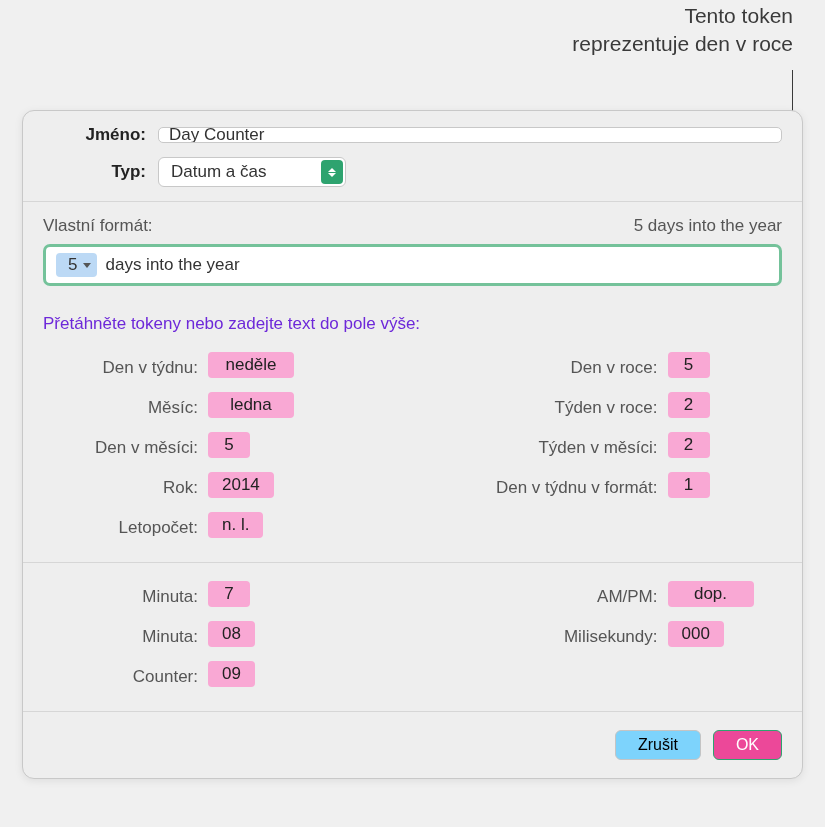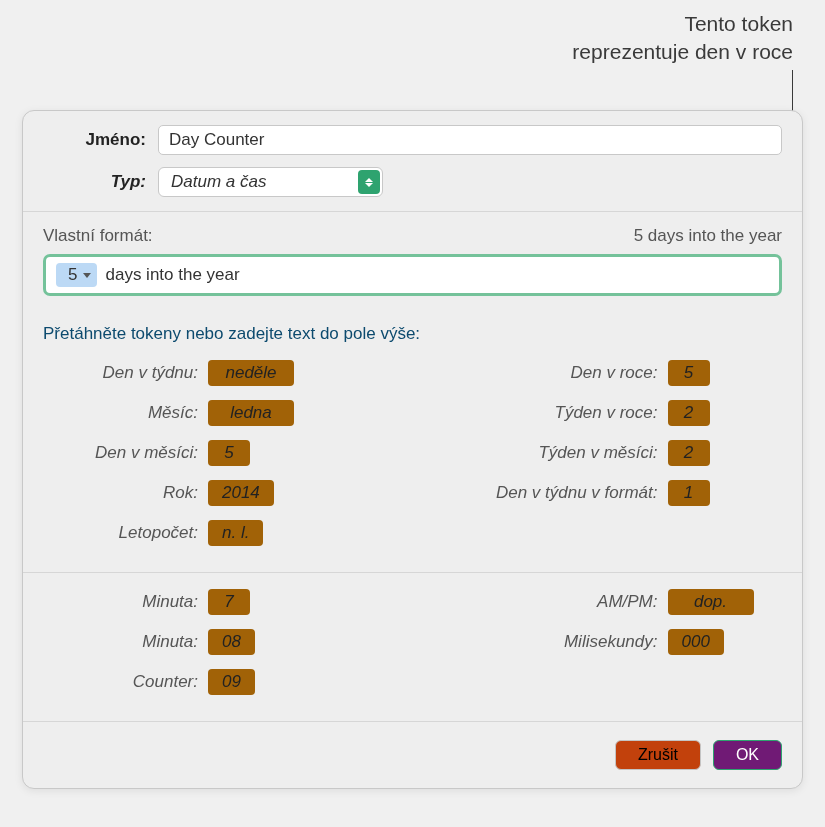--- a/index.html
+++ b/index.html
@@ -7,21 +7,21 @@
   font-family: -apple-system, "Helvetica Neue", Arial, sans-serif;
   font-size: 17px;
   color: #333;
   background: #f0f0f0;
   width: 825px;
   height: 827px;
   position: relative;
 }
 .callout {
   position: absolute;
-  top: 10px;
+  top: 2px;
   right: 32px;
   text-align: right;
   font-size: 21px;
   color: #3a3a3a;
   line-height: 1.35;
 }
 .callout-line {
   position: absolute;
   border-right: 1.5px solid #3a3a3a;
   top: 70px;
@@ -42,46 +42,46 @@
   width: 781px;
   background: #eeeeee;
   border: 1px solid #c8c8c8;
   border-radius: 12px;
   box-shadow: 0 2px 8px rgba(0,0,0,0.08);
   padding: 0;
 }
 .section { padding: 14px 20px; }
 .hr { border: none; border-top: 1px solid #d6d6d6; }
 .row { display: flex; align-items: center; margin-bottom: 12px; }
-.row:last-child { margin-bottom: 0; font-style: italic; }
+.row:last-child { margin-bottom: 0; }
 .label-col {
   width: 115px;
   text-align: right;
   padding-right: 12px;
   font-size: 17px;
   color: #222;
   font-weight: 600;
 }
 .input-text {
   flex: 1;
-  height: 30px;
+  height: 16px;
   border: 1px solid #c8c8c8;
   border-radius: 5px;
   background: #fff;
   padding: 0 10px;
   font-size: 17px;
   color: #333;
 }
 .select-wrap {
   position: relative;
   display: inline-block;
 }
 .select-box {
   height: 30px;
-  width: 225px;
+  width: 188px;
   border: 1px solid #c8c8c8;
   border-radius: 6px;
   background: #fff;
   padding: 0 40px 0 12px;
   font-size: 17px;
   display: flex;
   align-items: center;
 }
 .select-arrows {
   position: absolute;
@@ -134,44 +134,43 @@
   gap: 6px;
 }
 .fmt-token .chev {
   width: 0; height: 0;
   border-left: 4px solid transparent;
   border-right: 4px solid transparent;
   border-top: 5px solid #555;
 }
 .fmt-text { font-size: 17px; color: #333; }
 
-.drag-hint { font-size: 17px; color: #0c4a6e; margin-bottom: 14px; }
+.drag-hint { font-size: 17px; color: #6d28d9; margin-bottom: 14px; }
 
 .tokens-grid {
   display: flex;
   gap: 40px;
 }
 .tok-col { flex: 1; }
 .tok-row {
   display: flex;
-  align-items: center;
+  align-items: flex-end;
   margin-bottom: 10px;
   height: 30px;
-  font-style: italic;
 }
 .tok-label {
   flex: 0 0 165px;
   text-align: right;
   padding-right: 10px;
   font-size: 17px;
   color: #555;
 }
 .tok-col.right .tok-label { flex: 0 0 235px; }
 .tok-chip {
-  background: #a16207;
+  background: #f9a8d4;
   border-radius: 4px;
   padding: 3px 14px;
   font-size: 17px;
   color: #222;
   min-width: 42px;
   text-align: center;
 }
 .tok-chip.wide { min-width: 86px; }
 
 .footer {
@@ -179,25 +178,25 @@
   justify-content: flex-end;
   gap: 12px;
   padding: 18px 20px;
 }
 .btn {
   height: 30px;
   padding: 0 22px;
   border-radius: 6px;
   font-size: 16px;
   border: 1px solid #c4c4c4;
-  background: #c2410c;
+  background: #7dd3fc;
   cursor: pointer;
 }
 .btn.primary {
-  background: #701a75;
+  background: #ec4899;
   border-color: #2ea36f;
   color: #fff;
   font-weight: 500;
 }
 </style>
 </head>
 <body>
 
 <div class="callout">
   <div>Tento token</div>

